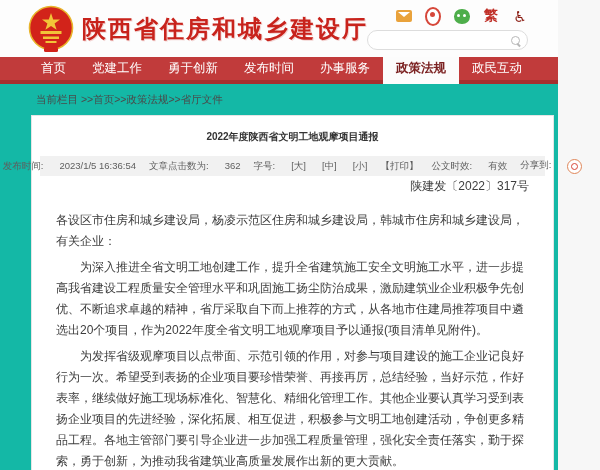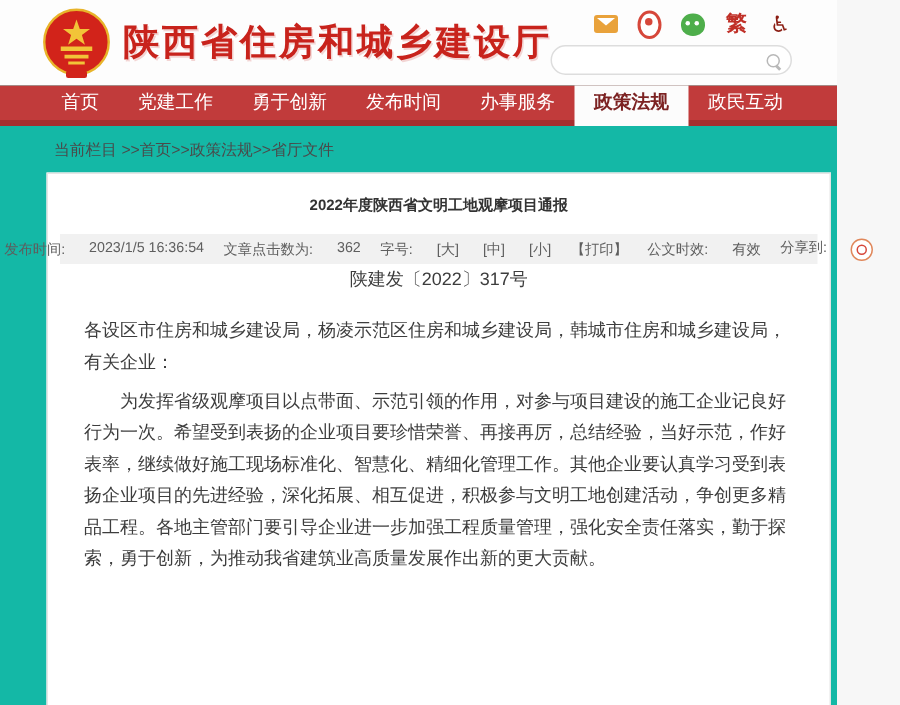--- a/index.html
+++ b/index.html
@@ -43,21 +43,21 @@
 
   
   .content-box{margin:0 4px 10px 31px;background:#fff;border:1px solid #e5e5e5;min-height:346px;padding-bottom:14px;}
   .article-title{margin:14px 10px 0;text-align:center;font-size:10px;font-weight:bold;color:#333;}
   .meta-bar{margin:12px 8px 0;background:#f1f1f1;height:20px;display:flex;align-items:center;
     justify-content:center;gap:13px;font-size:9.5px;color:#5e5e5e;white-space:nowrap;}
   .meta-item{display:inline-flex;gap:16px;}
   .meta-link{cursor:pointer;}
   .share-icon{width:13px;height:13px;border-radius:50%;border:1px solid #e0875a;background:#fff;position:relative;cursor:pointer;}
   .share-icon:before{content:"";position:absolute;left:3px;top:3px;width:5px;height:5px;border-radius:50%;border:1px solid #d6473a;}
-  .doc-number{margin-top:21px;text-align:center;font-size:12px;color:#3d3d3d;}
+  .doc-number{margin-top:21px;text-align:right;font-size:12px;color:#3d3d3d;}
   .body-text{margin:0 24px;color:#3d3d3d;font-size:12px;line-height:21px;}
   .salutation{margin:13px 24px 0;}
   .para{margin:5px 24px 0;text-indent:2em;}
   p{padding:0;}
 </style>
 </head>
 <body>
 
 <div class="page">
 
@@ -133,17 +133,18 @@
       </span>
       <span class="meta-item">
         <span>分享到:</span>
         <span class="share-icon"></span>
       </span>
     </div>
 
     <div class="doc-number body-text">陕建发〔2022〕317号</div>
 
     <p class="body-text salutation">各设区市住房和城乡建设局，杨凌示范区住房和城乡建设局，韩城市住房和城乡建设局，有关企业：</p>
+    <p class="body-text para">为深入推进全省文明工地创建工作，提升全省建筑施工安全文明施工水平，进一步提高我省建设工程质量安全管理水平和巩固施工扬尘防治成果，激励建筑业企业积极争先创优、不断追求卓越的精神，省厅采取自下而上推荐的方式，从各地市住建局推荐项目中遴选出20个项目，作为2022年度全省文明工地观摩项目予以通报(项目清单见附件)。</p>
     <p class="body-text para">为发挥省级观摩项目以点带面、示范引领的作用，对参与项目建设的施工企业记良好行为一次。希望受到表扬的企业项目要珍惜荣誉、再接再厉，总结经验，当好示范，作好表率，继续做好施工现场标准化、智慧化、精细化管理工作。其他企业要认真学习受到表扬企业项目的先进经验，深化拓展、相互促进，积极参与文明工地创建活动，争创更多精品工程。各地主管部门要引导企业进一步加强工程质量管理，强化安全责任落实，勤于探索，勇于创新，为推动我省建筑业高质量发展作出新的更大贡献。</p>
 
   </main>
 
 </div>
 
 </body></html>

